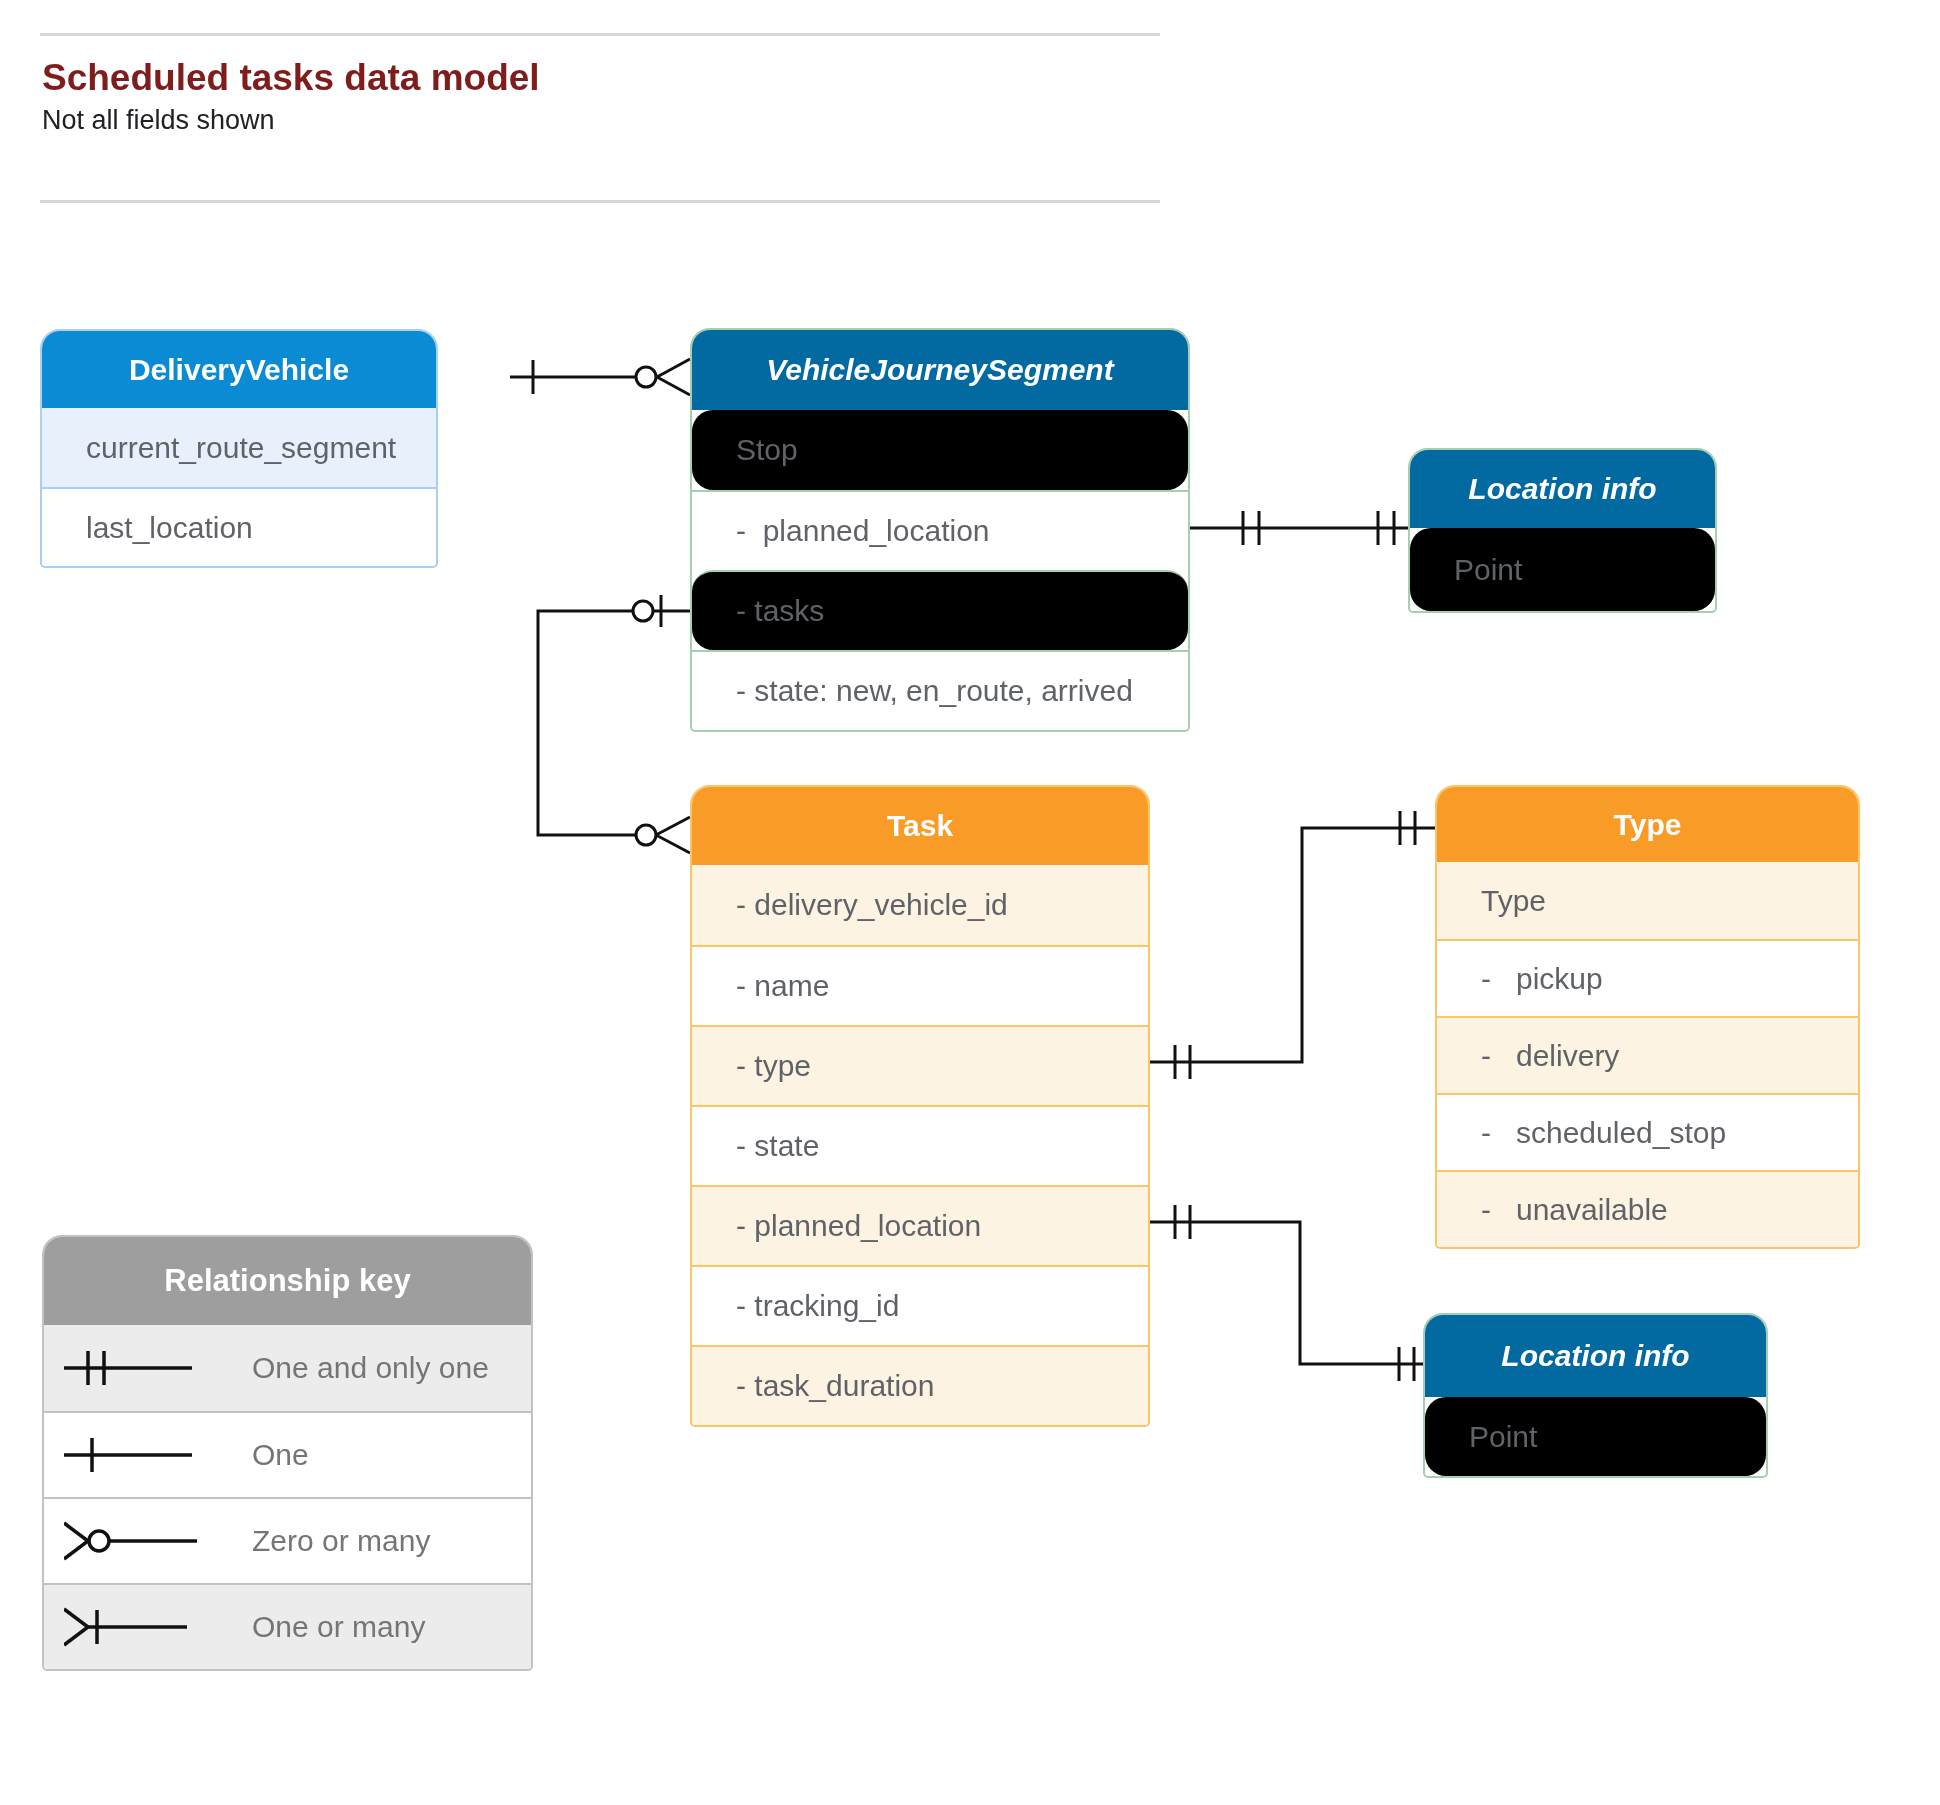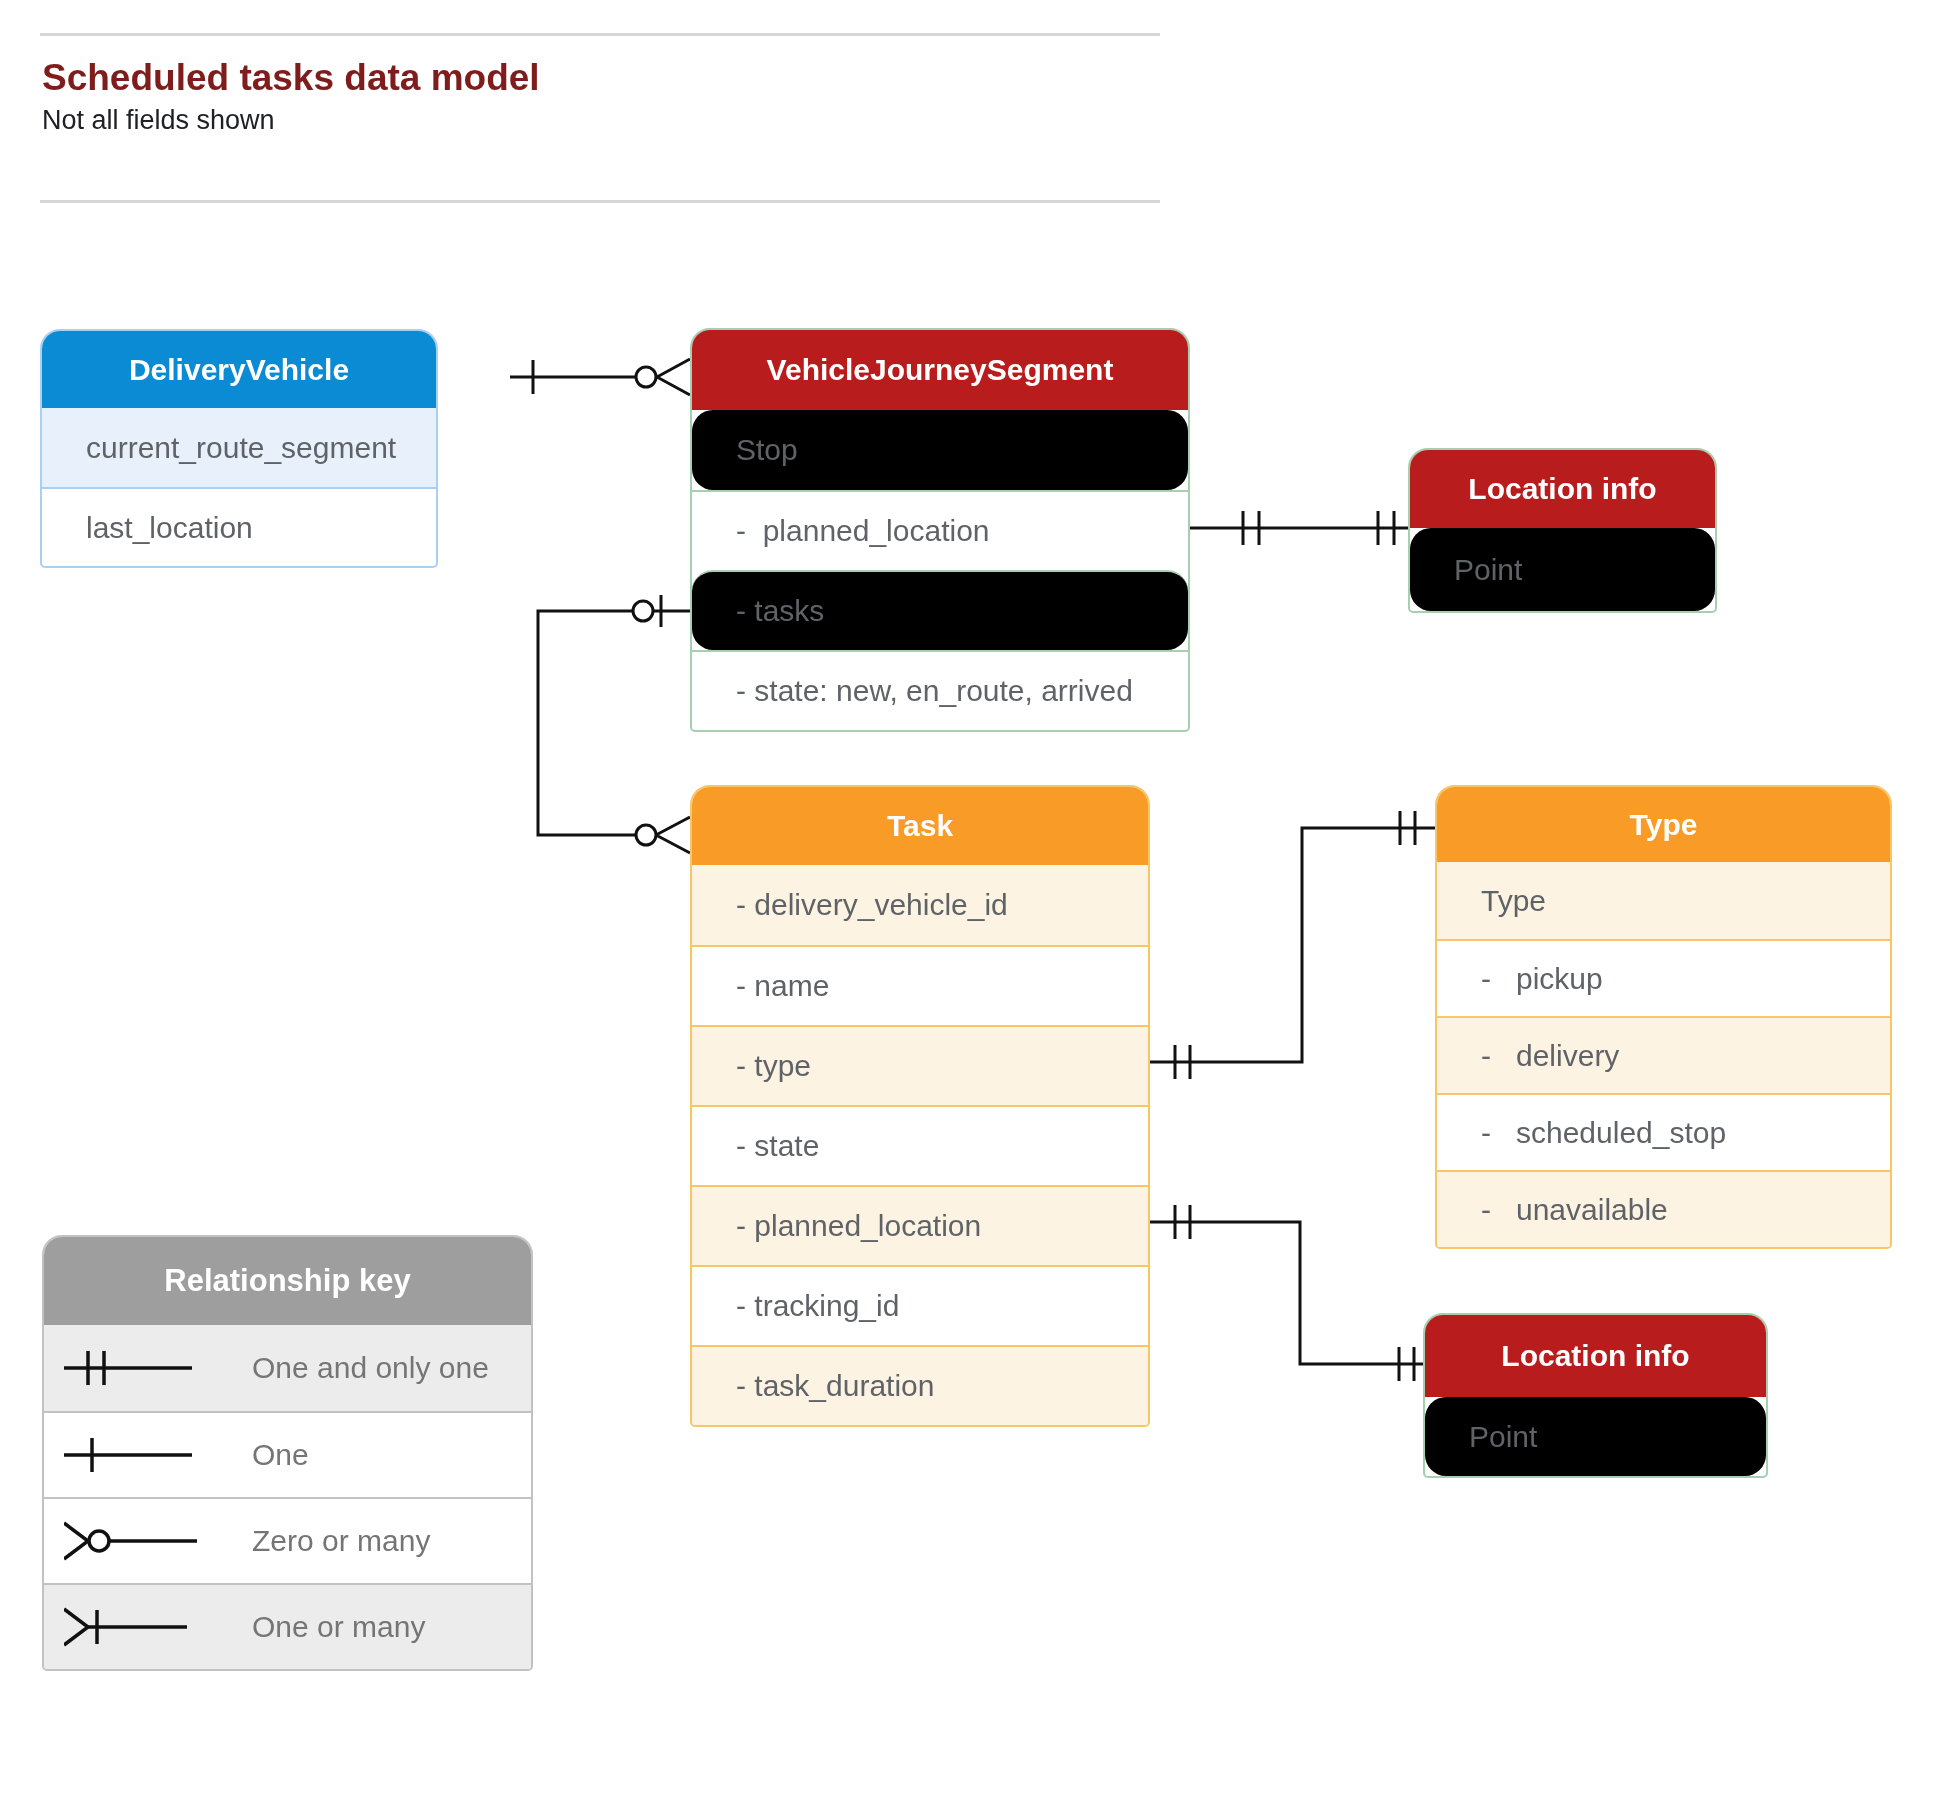--- a/index.html
+++ b/index.html
@@ -18,21 +18,21 @@
   .entity .row { display:flex; align-items:center; padding-left:44px; font-size:30px; color:#5f6368; white-space:pre; box-sizing:border-box; }
 
   
   .e-blue { border:2px solid #a9cff2; }
   .e-blue .hdr { background:#0b8bd3; }
   .e-blue .row + .row { border-top:2px solid #a9cff2; }
   .e-blue .row.alt { background:#e8f1fb; }
 
   
   .e-green { border:2px solid #a5cfae; }
-  .e-green .hdr { background:#b91c1c; }
+  .e-green .hdr { background:#0369a1;font-style:italic; }
   .e-green .row + .row { border-top:2px solid #a5cfae; }
   .e-green .row.alt { background:#000000;border-radius:21px; }
 
   
   .e-orange { border:2px solid #f8c567; }
   .e-orange .hdr { background:#f89b27; }
   .e-orange .row + .row { border-top:2px solid #f8c567; }
   .e-orange .row.alt { background:#fdf3e2; }
 
   
@@ -50,21 +50,21 @@
   #entity-vjs .row { height:80px; }
 
   #entity-location-top { left:1408px; top:448px; width:309px; }
   #entity-location-top .hdr { height:78px; }
   #entity-location-top .row { height:83px; }
 
   #entity-task { left:690px; top:785px; width:460px; }
   #entity-task .hdr { height:78px; }
   #entity-task .row { height:80px; }
 
-  #entity-type { left:1435px; top:785px; width:457px; }
+  #entity-type { left:1435px; top:785px; width:425px; }
   #entity-type .hdr { height:75px; }
   #entity-type .row { height:77px; }
 
   #entity-location-bottom { left:1423px; top:1313px; width:345px; }
   #entity-location-bottom .hdr { height:82px; }
   #entity-location-bottom .row { height:79px; }
 
   #legend { left:42px; top:1235px; width:491px; }
   #legend .hdr { height:88px; font-size:31px; }
   #legend .row { height:86px; padding-left:20px; }

